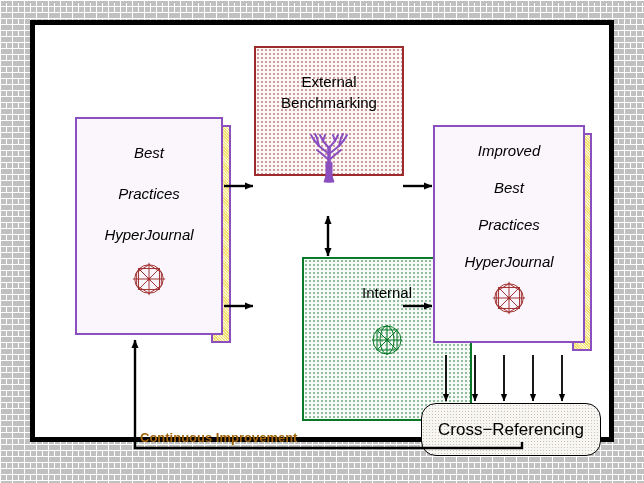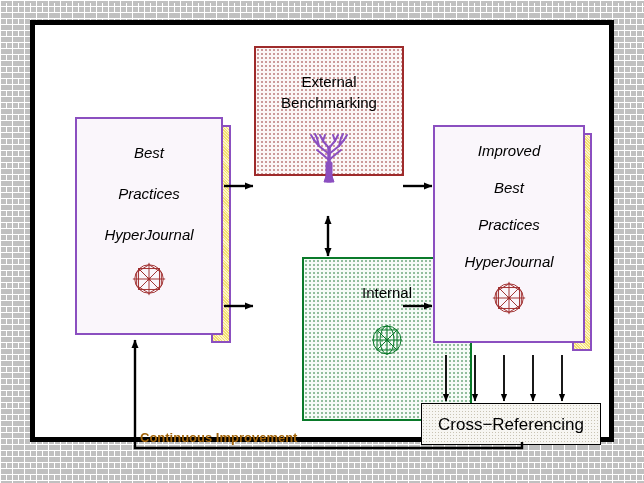--- a/index.html
+++ b/index.html
@@ -277,22 +277,22 @@
               <line x1="3" y1="20" x2="37" y2="20"></line>
               <line x1="9" y1="9" x2="31" y2="31"></line>
               <line x1="31" y1="9" x2="9" y2="31"></line>
               <polygon points="20,5 33,13 33,27 20,35 7,27 7,13"></polygon>
             </g>
             <circle cx="20" cy="20" r="1.6" fill="#9e2b2b"></circle>
           </svg>
         </span>
       </div>
 
-      <div class="node proc-plain" style="left:386px; top:378px; width:180px; height:42px;
-                  display:flex; align-items:center; justify-content:center;">
+      <div class="node proc-plain" style="left:386px; top:378px; width:180px; height:53px;
+                  display:flex; align-items:center; justify-content:center;border-radius:15px;">
         <div class="label" style="font-size:17px;">Cross−Referencing</div>
       </div>
 
       <div class="loop-label" style="left:105px; top:405px;">Continuous Improvement</div>
 
     </div>
   </div>
 </div>
 
 </body></html>

